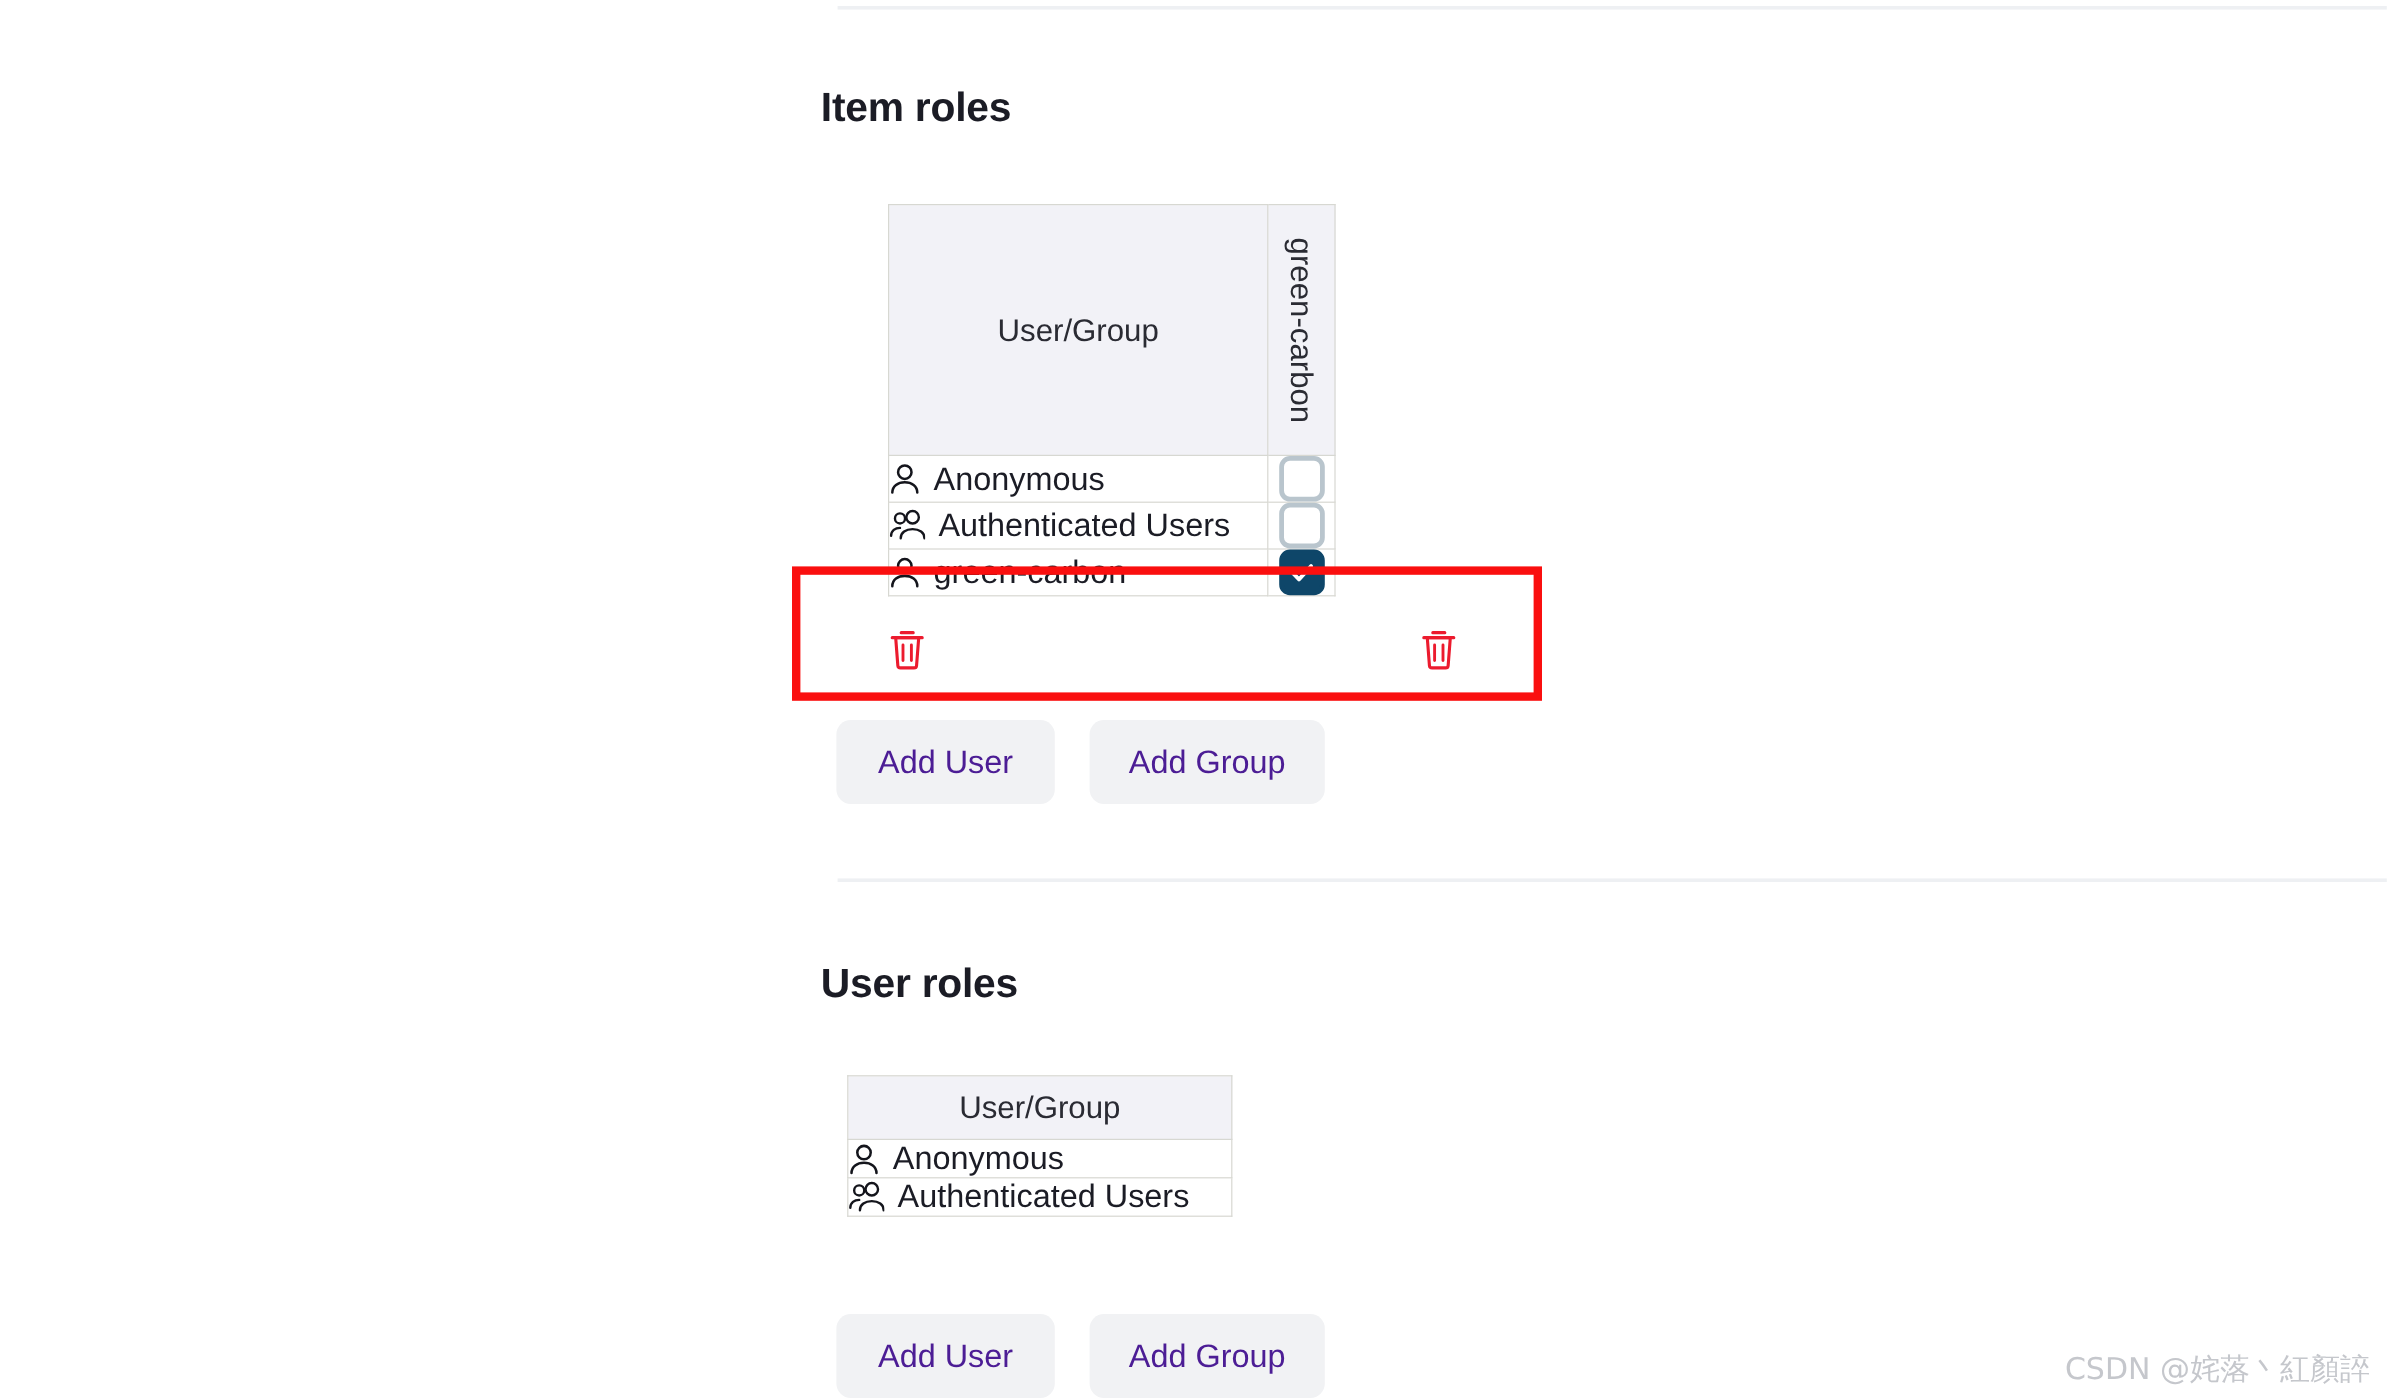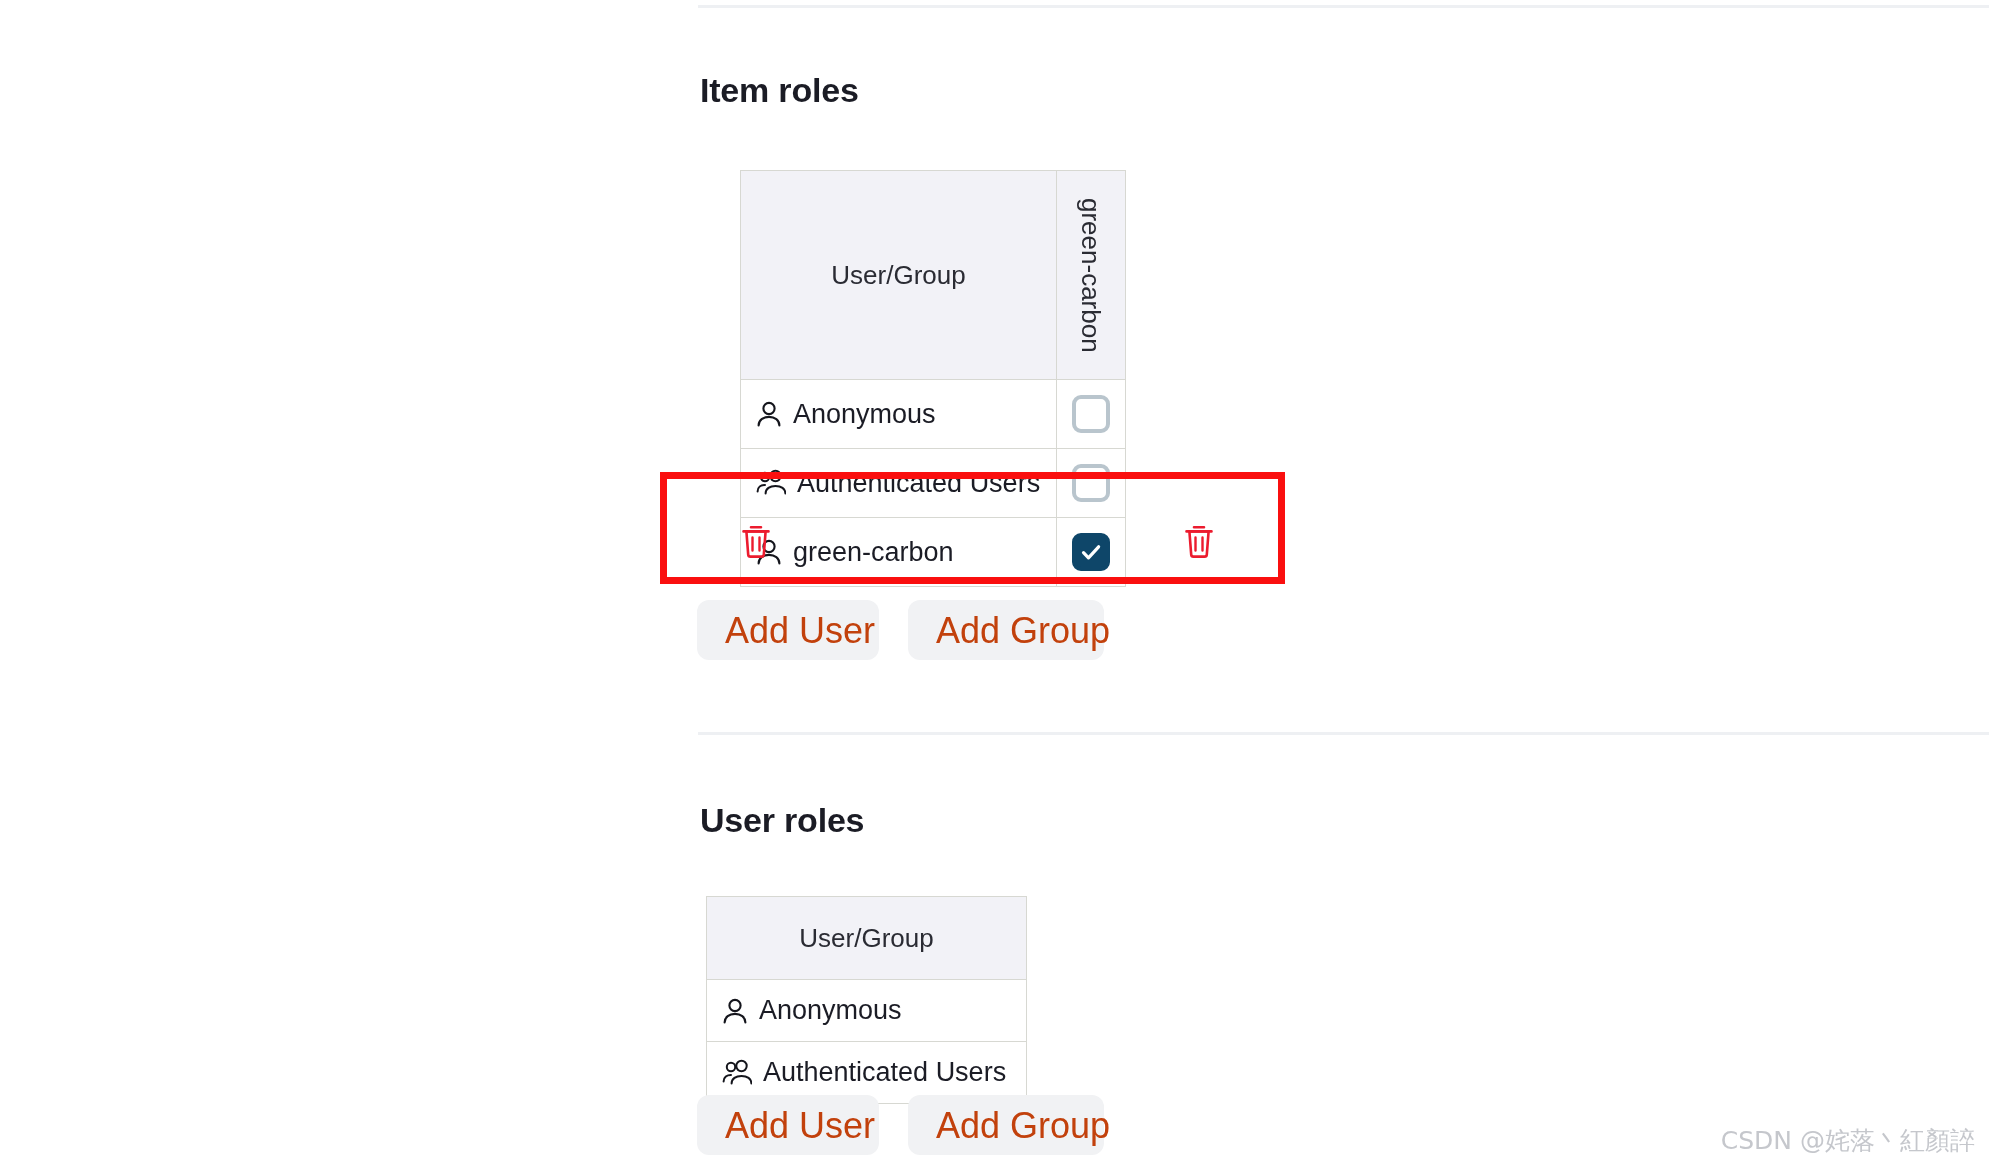--- a/index.html
+++ b/index.html
@@ -24,40 +24,40 @@
     right: 0;
     height: 3px;
     background: #eef0f3;
   }
   .divider.top { top: 5px; }
   .divider.mid { top: 732px; }
 
   
   .section-heading {
     position: absolute;
-    left: 700px;
+    left: 684px;
     font-size: 34px;
     font-weight: bold;
     letter-spacing: -0.2px;
     color: #1b1c25;
     line-height: 1.2;
   }
   #item-roles-heading { top: 70px; }
   #agent-roles-heading { top: 800px; }
 
   
   .roles-table {
     position: absolute;
     border-collapse: collapse;
     background: #ffffff;
     table-layout: fixed;
   }
   .roles-table td, .roles-table th {
     border: 1px solid #d7d8d2;
-    padding: 15px;
+    padding: 0;
     font-weight: normal;
   }
   .roles-table .th-usergroup {
     background: #f2f2f7;
     text-align: center;
     font-size: 26px;
     color: #2a2b33;
     vertical-align: middle;
   }
   .roles-table .th-role {
@@ -148,24 +148,24 @@
   #trash-left { left: 739px; top: 522px; }
   #trash-right { left: 1182px; top: 522px; }
 
   
   .add-btn {
     position: absolute;
     background: #f1f2f4;
     border: none;
     border-radius: 12px;
     font-family: inherit;
-    font-size: 36px;
-    color: #c2410c;
+    font-size: 27px;
+    color: #4c1d95;
     padding: 0 28px;
-    height: 60px;
+    height: 70px;
     line-height: 62px;
     cursor: pointer;
     white-space: nowrap;
   }
   #item-add-user   { left: 697px;  top: 600px; width: 182px; }
   #item-add-group  { left: 908px;  top: 600px; width: 196px; }
   #agent-add-user  { left: 697px;  top: 1095px; width: 182px; }
   #agent-add-group { left: 908px;  top: 1095px; width: 196px; }
 
   

